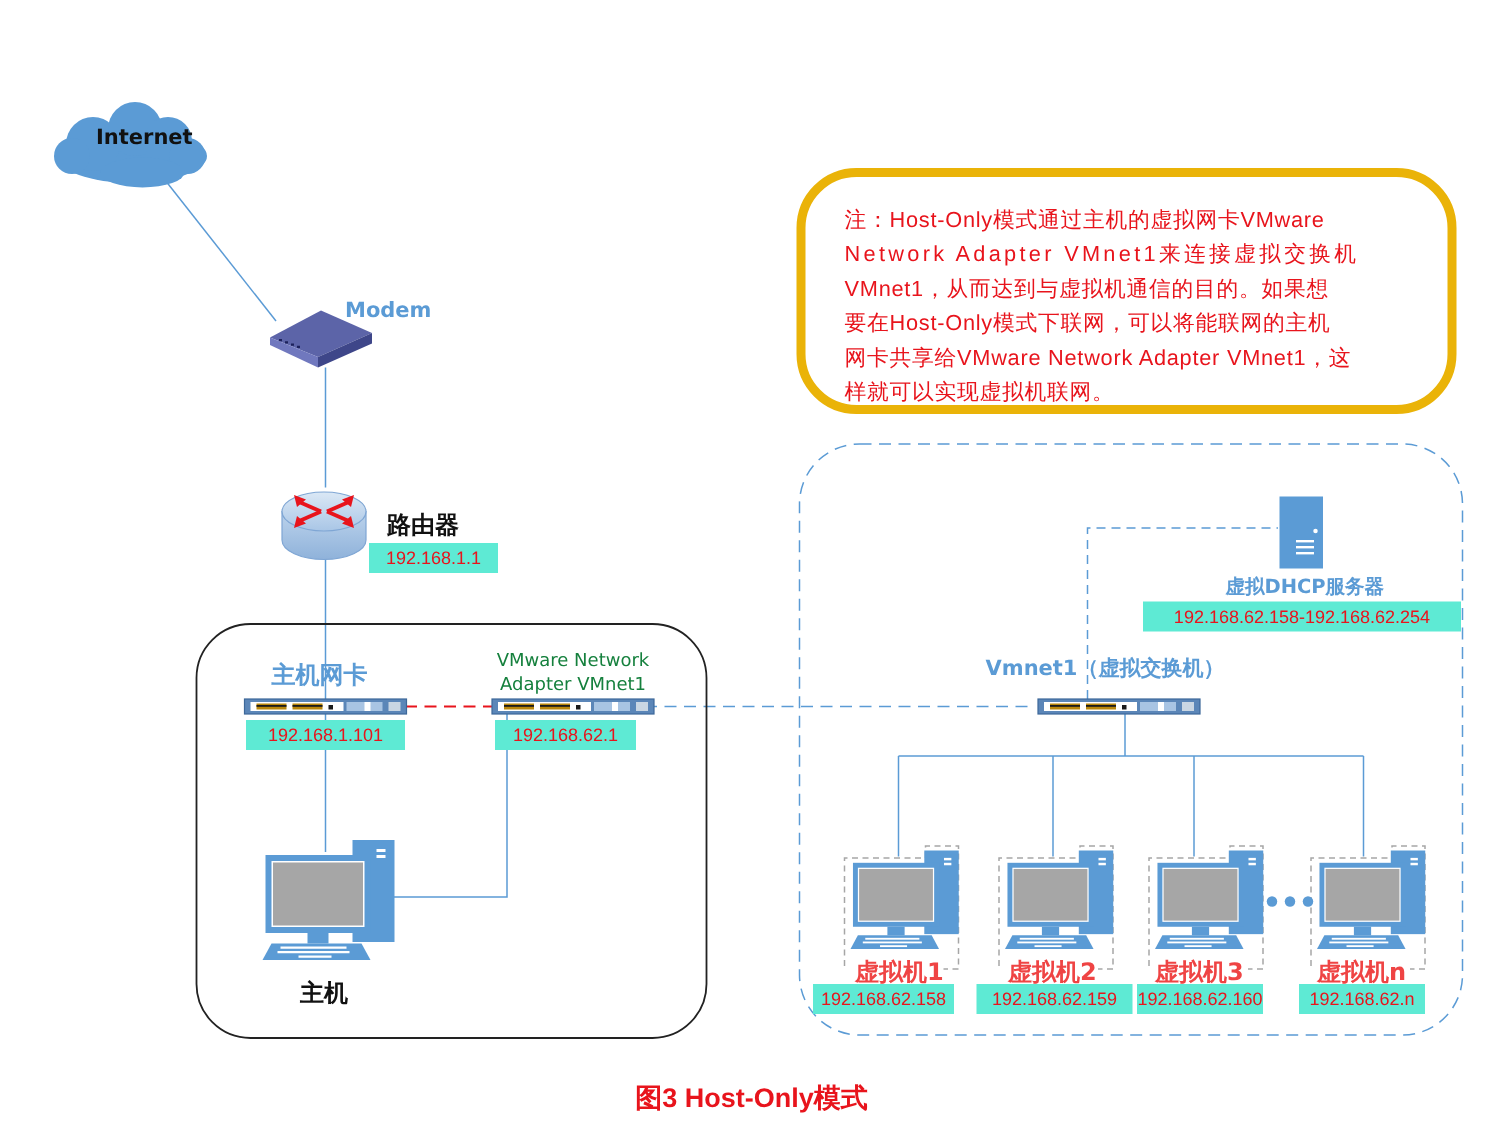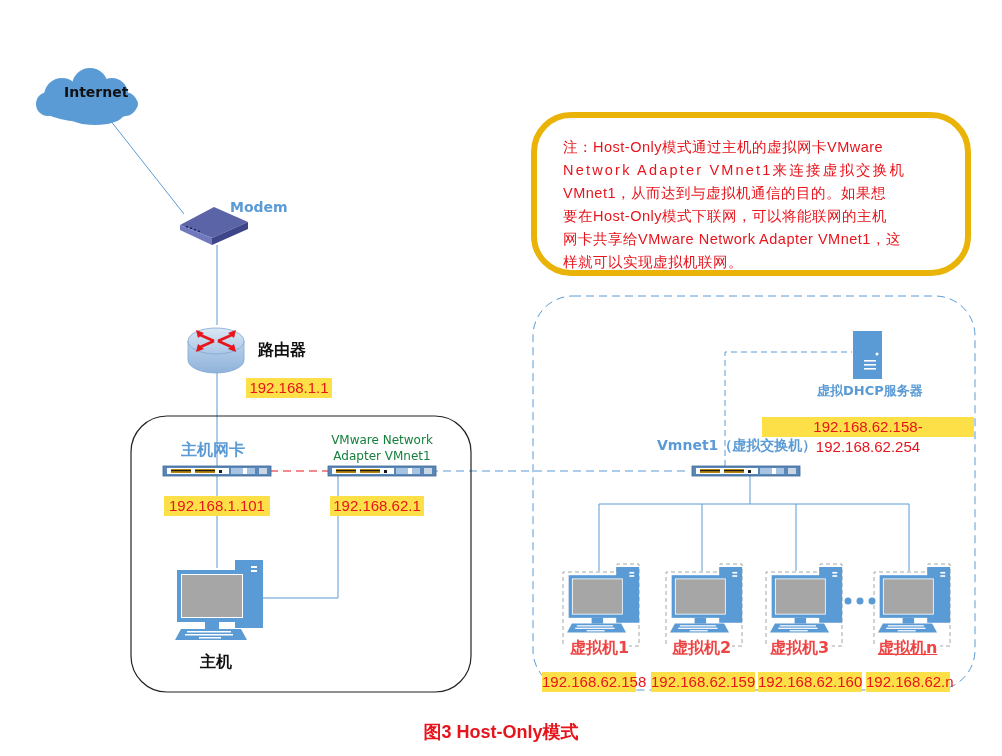--- a/index.html
+++ b/index.html
@@ -1,22 +1,22 @@
 <!DOCTYPE html>
 <html><head>
 <meta charset="utf-8">
 <style>
   html, body { margin: 0; padding: 0; background: #ffffff; }
   body { width: 1002px; height: 756px; position: relative; overflow: hidden;
          font-family: "DejaVu Sans", "Liberation Sans", sans-serif; }
   svg#diagram { position: absolute; left: 0; top: 0; }
   .lbl { position: absolute; white-space: nowrap; }
-  .ip { position: absolute; background: #fde047; color: #e8141c; font-size: 15px;
+  .ip { position: absolute; background: #5eead4; color: #e8141c; font-size: 12px;
         text-align: center; line-height: 20px; height: 20px;
-        font-family: "Liberation Sans", "DejaVu Sans", sans-serif; margin-top: 16px; }
+        font-family: "Liberation Sans", "DejaVu Sans", sans-serif; }
   .blue-label { color: #5b9bd5; font-weight: bold; }
   .dark-label { color: #111; font-weight: bold; font-size: 16px; }
   .vm-label { color: #ef4444; font-weight: bold; font-size: 16px; }
   .note { position: absolute; left: 531px; top: 112px; width: 440px; height: 164px;
           border: 6px solid #eab308; border-radius: 40px; box-sizing: border-box; }
   .note-text { position: absolute; left: 26px; top: 18px; width: 400px;
                color: #e8141c; font-size: 14.5px; line-height: 23px; letter-spacing: 0.5px;
                font-family: "Liberation Sans", "DejaVu Sans", sans-serif; }
   .caption { position: absolute; left: 0; width: 1002px; top: 720px; text-align: center;
              color: #e8141c; font-weight: bold; font-size: 18px;
@@ -191,18 +191,18 @@
 <div class="ip" style="left:762px;top:401px;width:212px;">192.168.62.158-192.168.62.254</div>
 
 <div class="lbl blue-label" style="left:657px;top:437px;font-size:14px;">Vmnet1（虚拟交换机）</div>
 
 <div id="vm-labels">
     <div class="lbl vm-label" style="left: 570px; top: 638px;">虚拟机1</div>
     <div class="ip" style="left: 542px; top: 656px; width: 94px;">192.168.62.158</div>
     <div class="lbl vm-label" style="left: 672px; top: 638px;">虚拟机2</div>
     <div class="ip" style="left: 651px; top: 656px; width: 104px;">192.168.62.159</div>
     <div class="lbl vm-label" style="left: 770px; top: 638px;">虚拟机3</div>
-    <div class="ip" style="left: 758px; top: 656px; width: 104px;">192.168.62.160</div>
-    <div class="lbl vm-label" style="left: 878px; top: 638px; text-decoration: underline;">虚拟机n</div>
+    <div class="ip" style="left: 758px; top: 656px; width: 84px;">192.168.62.160</div>
+    <div class="lbl vm-label" style="left: 878px; top: 638px;">虚拟机n</div>
     <div class="ip" style="left: 866px; top: 656px; width: 84px;">192.168.62.n</div>
   </div>
 
 <div class="caption">图3  Host-Only模式</div>
 
 </body></html>

